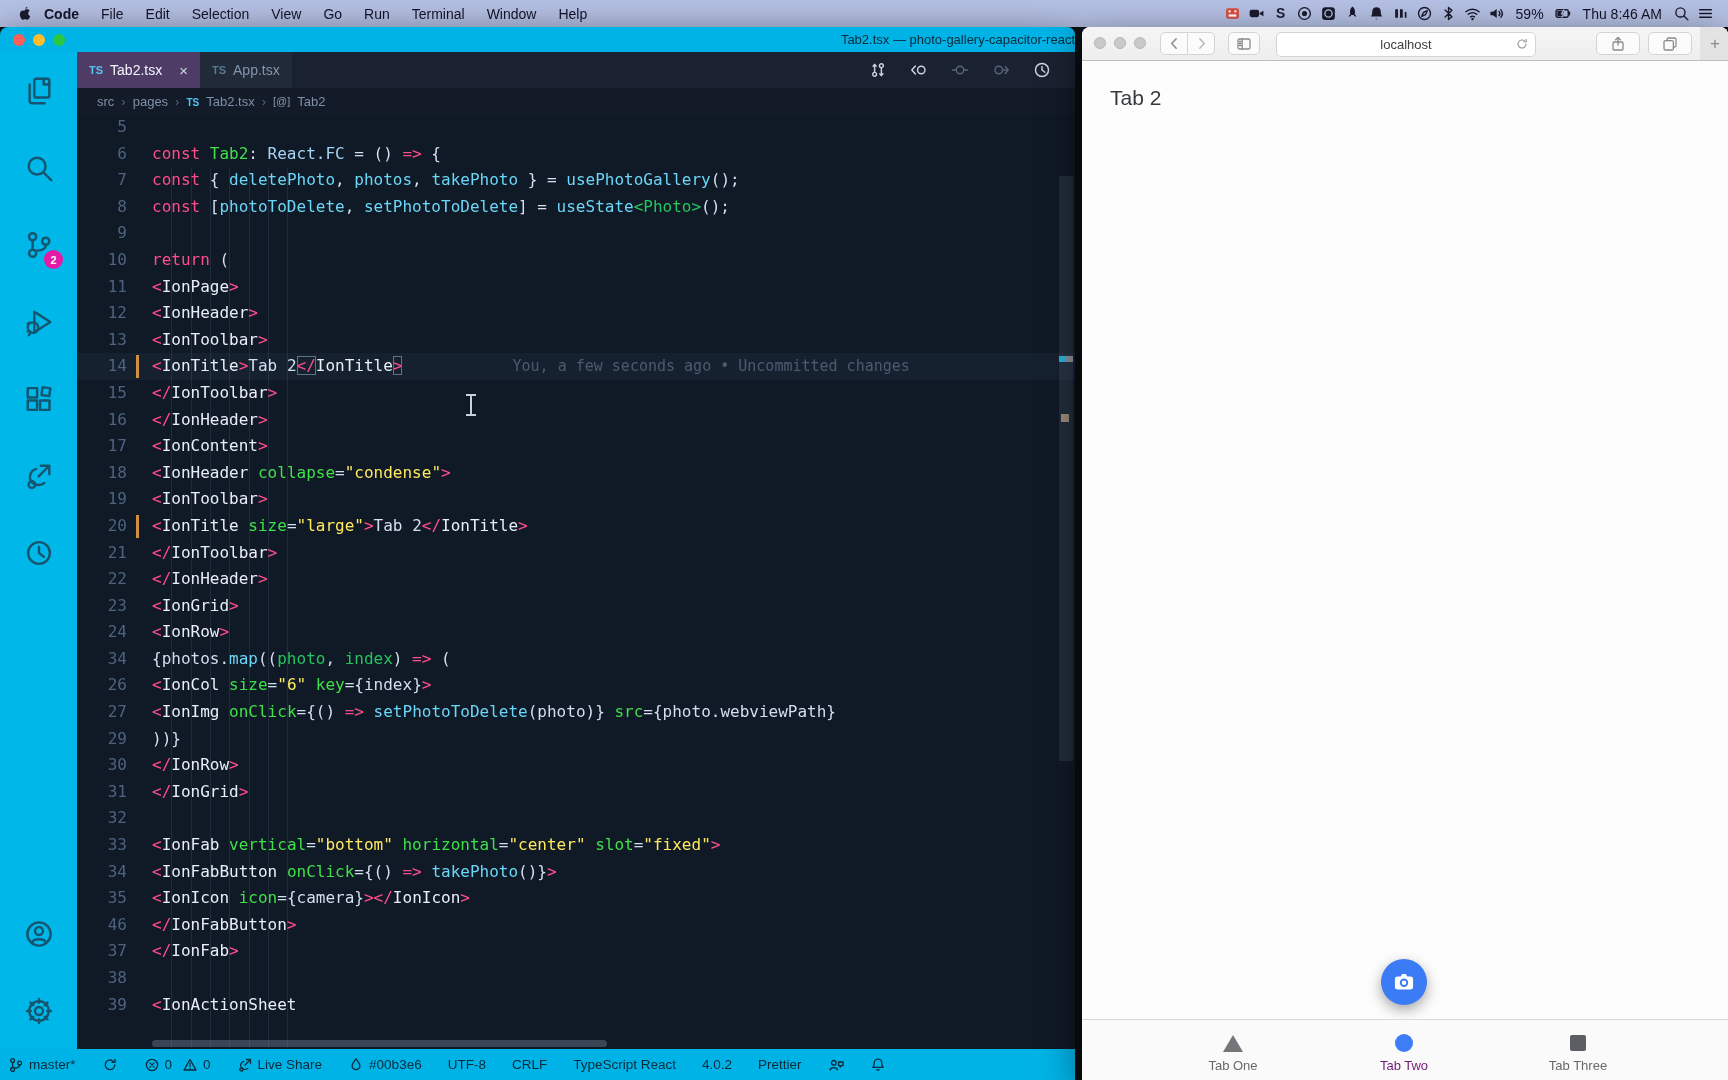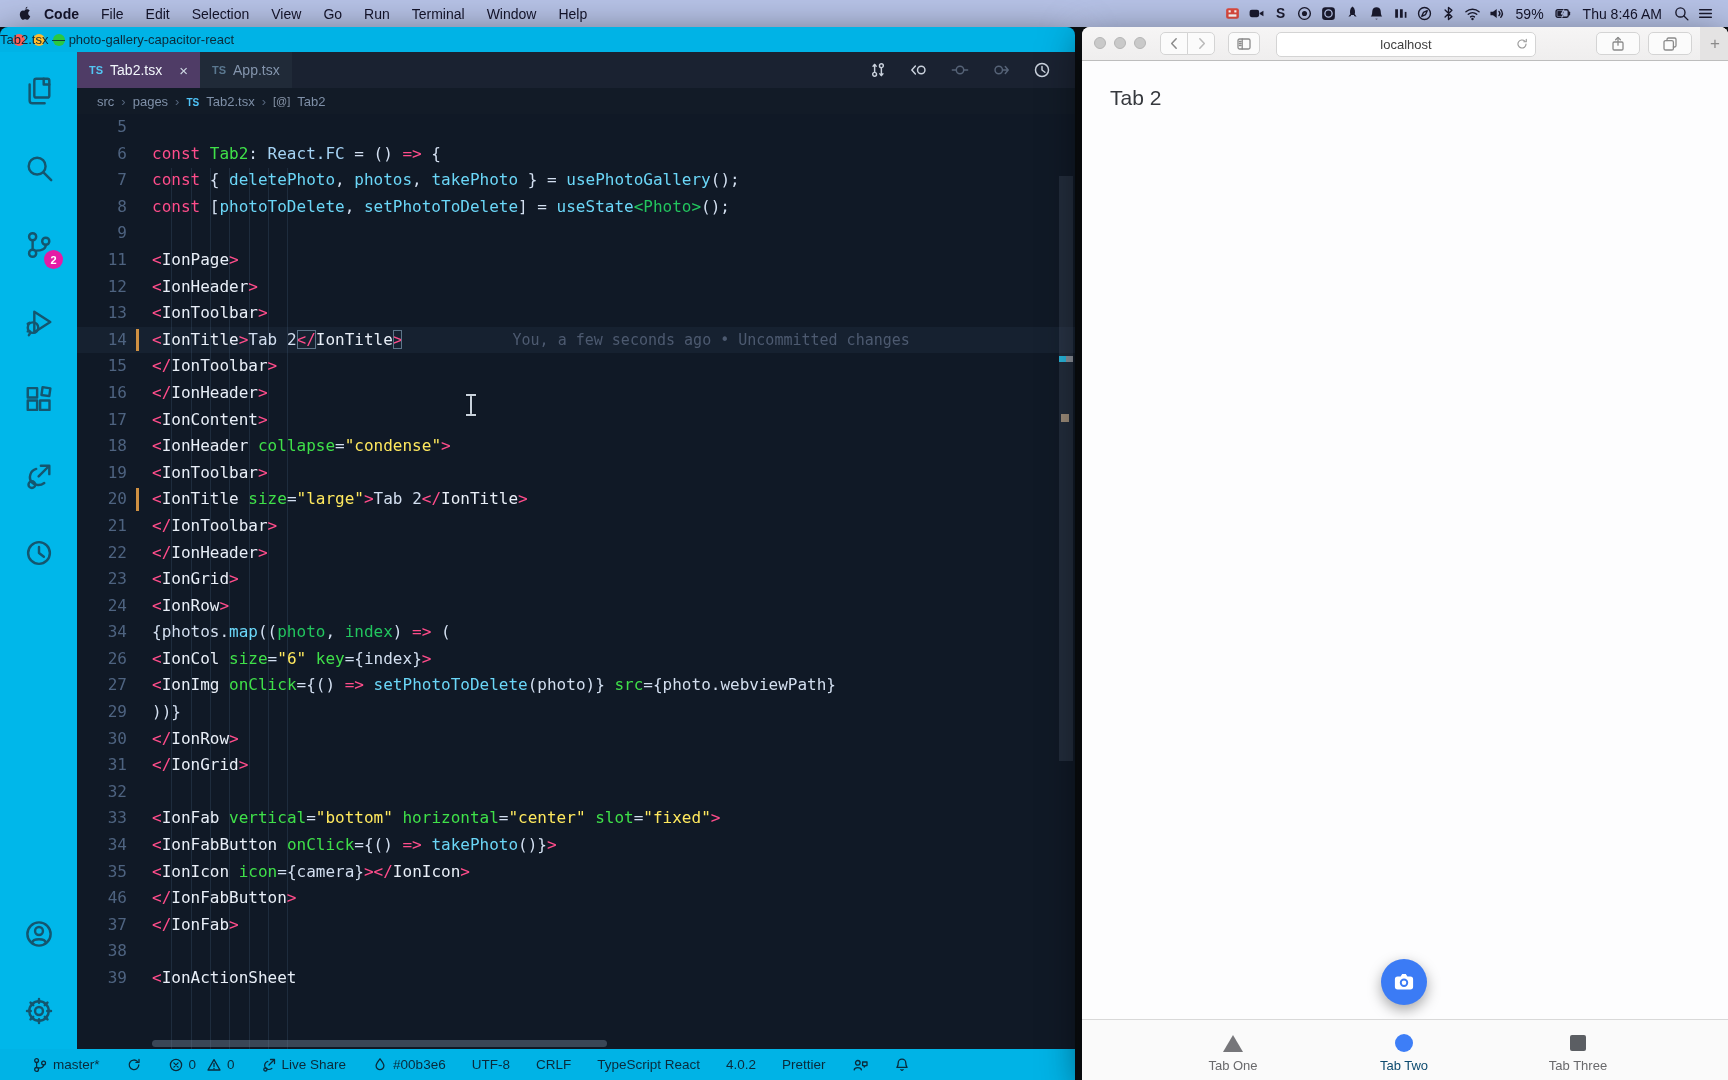--- a/index.html
+++ b/index.html
@@ -11,21 +11,21 @@
   .mb-item{padding:0 11px;white-space:nowrap;}
   .mb-item.bold{font-weight:700;}
   #mb-right{margin-left:auto;display:flex;align-items:center;gap:7px;padding-right:14px;}
   .mb-ic{width:17px;height:17px;display:flex;align-items:center;justify-content:center;color:#1a1a2e;}
   .mb-text{white-space:nowrap;padding:0 4px;}
   
   #vscode{position:absolute;left:0;top:27px;width:1075px;height:1053px;border-radius:8px 8px 0 0;overflow:hidden;background:#101926;box-shadow:0 10px 40px rgba(0,0,0,.6);}
   #vs-titlebar{position:absolute;left:0;top:0;width:100%;height:25px;background:#00b3e6;display:flex;align-items:center;}
   .traffic{display:flex;gap:8px;padding-left:13px;}
   .dot{width:12px;height:12px;border-radius:50%;}
-  #vs-title{position:absolute;left:0;right:0;text-align:left;font-size:13px;color:#0b2a3a;font-weight:500;}
+  #vs-title{position:absolute;left:0;right:0;text-align:right;font-size:13px;color:#0b2a3a;font-weight:500;}
   #activitybar{position:absolute;left:0;top:25px;width:77px;bottom:31px;background:#00b7ea;}
   .act-item{position:relative;width:77px;height:77px;display:flex;align-items:center;justify-content:center;color:#14566f;}
   .act-badge{position:absolute;right:14px;bottom:14px;width:19px;height:19px;border-radius:50%;background:#e51ba5;color:#fff;font-size:11px;font-weight:700;display:flex;align-items:center;justify-content:center;}
   #act-bottom{position:absolute;left:0;bottom:0;}
   
   #vs-tabs{position:absolute;left:77px;top:25px;right:0;height:36px;background:#1a2231;display:flex;}
   .vtab{display:flex;align-items:center;padding:0 12px;font-size:14px;gap:7px;}
   .vtab.active{background:#4f3c66;color:#f2f6fb;}
   .vtab.inactive{background:#202a38;color:#8495ad;}
   .ts-badge{font-size:11px;font-weight:700;}
@@ -47,38 +47,38 @@
   .row .mark{position:absolute;left:59px;top:2px;bottom:2px;width:3px;background:#cf9042;}
   .row.cur{background:rgba(110,140,180,0.07);}
   .tok.p{color:#ff4d8b}.tok.w{color:#d3dff0}.tok.c{color:#6bd7f8}.tok.g{color:#3fe049}
   .tok.y{color:#ffe95e}.tok.o{color:#22c55e}.tok.tg{color:#e9eff8}.tok.bl{color:#a6d4f5}
   .tok.bx{outline:1px solid #5d7488;outline-offset:-1px;}
   .blame{color:#4d5a70;margin-left:110px;font-size:15px;text-align:center;}
   #hscroll{position:absolute;left:75px;bottom:2px;width:455px;height:7px;border-radius:4px;background:rgba(130,145,165,0.38);}
   #vscroll{position:absolute;right:2px;top:62px;width:14px;height:585px;background:rgba(100,115,135,0.22);}
   .vdec{position:absolute;}
   
-  #vs-status{position:absolute;left:0;bottom:0;width:100%;height:31px;background:#00b3e6;display:flex;align-items:center;gap:26px;padding-left:32px;box-sizing:border-box;color:#0a2a3a;font-size:13.5px;}
+  #vs-status{position:absolute;left:0;bottom:0;width:100%;height:31px;background:#00b3e6;display:flex;align-items:center;gap:26px;padding-left:8px;box-sizing:border-box;color:#0a2a3a;font-size:13.5px;}
   .st-item{display:flex;align-items:center;gap:5px;white-space:nowrap;}
   .st-ic{width:16px;height:16px;}
   
   #safari{position:absolute;left:1082px;top:27px;width:646px;height:1053px;border-radius:8px 8px 0 0;overflow:hidden;background:#fdfdfe;box-shadow:0 10px 40px rgba(0,0,0,.55);}
   #sf-toolbar{position:absolute;left:0;top:0;width:100%;height:33px;background:linear-gradient(#f6f5f5,#efeeee);border-bottom:1px solid #bdbdbd;}
   .sf-dot{width:12px;height:12px;border-radius:50%;background:#c9c9c9;border:1px solid #b5b5b5;box-sizing:border-box;}
   #sf-traffic{position:absolute;left:12px;top:10px;display:flex;gap:8px;}
   .sf-btn{position:absolute;top:5px;height:23px;border:1px solid #d4d4d4;border-radius:5px;background:#fbfbfb;display:flex;align-items:center;justify-content:center;color:#8a8a8a;box-sizing:border-box;}
   #sf-url{position:absolute;left:194px;top:5px;width:258px;height:23px;border:1px solid #d4d4d4;border-radius:5px;background:#fff;display:flex;align-items:center;justify-content:center;font-size:13px;color:#3f3f3f;}
   #sf-reload{position:absolute;right:6px;top:4px;width:14px;height:14px;color:#9a9a9a;}
   #sf-page-title{position:absolute;left:28px;top:59px;font-size:21px;font-weight:500;color:#36393e;}
   #fab{position:absolute;left:299px;top:932px;width:46px;height:46px;border-radius:50%;background:#3b7bf5;display:flex;align-items:center;justify-content:center;box-shadow:0 5px 14px rgba(0,0,0,.35);}
   #ion-tabbar{position:absolute;left:0;top:992px;width:100%;height:61px;background:#fafafa;border-top:1px solid #d9d9d9;box-sizing:border-box;padding-left:38px;}
   .ion-tab{position:absolute;top:0;width:90px;margin-left:-45px;text-align:center;}
   .ion-tab .t-icon{height:24px;margin-top:11px;display:flex;align-items:center;justify-content:center;}
   .ion-tab .t-label{font-size:13px;margin-top:3px;color:#69696c;}
-  .ion-tab.active .t-label{color:#0c4a6e;}
+  .ion-tab.active .t-label{color:#701a75;}
   .shape-tri{width:0;height:0;border-left:10px solid transparent;border-right:10px solid transparent;border-bottom:17px solid #76767a;}
   .shape-cir{width:18px;height:18px;border-radius:50%;background:#3d7ef7;}
   .shape-sq{width:16px;height:16px;border-radius:2px;background:#5b5e63;}
   
   #ibeam{position:absolute;left:466px;top:394px;width:10px;height:22px;}
   #ibeam:before{content:"";position:absolute;left:4px;top:2px;bottom:2px;width:2px;background:#c9d2dc;box-shadow:0 0 1px #000;}
   #ibeam:after{content:"";position:absolute;left:0;right:0;top:0;height:2px;background:#c9d2dc;box-shadow:0 0 1px #000;}
   #ibeam .b{position:absolute;left:0;right:0;bottom:0;height:2px;background:#c9d2dc;box-shadow:0 0 1px #000;}
 </style>
 </head>
@@ -390,20 +390,21 @@
       <div id="code-rows">
           <div class="row">
             <span class="ln">5</span>
           </div>
           <div class="row"><span class="ln">6</span><span class="tok p">const </span><span class="tok g">Tab2</span><span class="tok w">: </span><span class="tok bl">React.FC</span><span class="tok w"> = () </span><span class="tok p">=&gt;</span><span class="tok w"> {</span></div>
           <div class="row"><span class="ln">7</span><span class="tok w">  </span><span class="tok p">const</span><span class="tok w"> { </span><span class="tok c">deletePhoto</span><span class="tok w">, </span><span class="tok c">photos</span><span class="tok w">, </span><span class="tok c">takePhoto</span><span class="tok w"> } = </span><span class="tok c">usePhotoGallery</span><span class="tok w">();</span></div>
           <div class="row"><span class="ln">8</span><span class="tok w">  </span><span class="tok p">const</span><span class="tok w"> [</span><span class="tok c">photoToDelete</span><span class="tok w">, </span><span class="tok c">setPhotoToDelete</span><span class="tok w">] = </span><span class="tok c">useState</span><span class="tok o">&lt;Photo&gt;</span><span class="tok w">();</span></div>
           <div class="row">
             <span class="ln">9</span>
           </div>
+          <div class="row"><span class="ln">10</span><span class="tok w">  </span><span class="tok p">return</span><span class="tok w"> (</span></div>
           <div class="row"><span class="ln">11</span><span class="tok w">    </span><span class="tok p">&lt;</span><span class="tok tg">IonPage</span><span class="tok p">&gt;</span></div>
           <div class="row"><span class="ln">12</span><span class="tok w">      </span><span class="tok p">&lt;</span><span class="tok tg">IonHeader</span><span class="tok p">&gt;</span></div>
           <div class="row"><span class="ln">13</span><span class="tok w">        </span><span class="tok p">&lt;</span><span class="tok tg">IonToolbar</span><span class="tok p">&gt;</span></div>
           <div class="row cur"><span class="ln">14</span><span class="mark"></span><span class="tok w">          </span><span class="tok p">&lt;</span><span class="tok tg">IonTitle</span><span class="tok p">&gt;</span><span class="tok w">Tab 2</span><span class="tok p bx">&lt;/</span><span class="tok tg">IonTitle</span><span class="tok p bx">&gt;</span><span class="blame">You, a few seconds ago • Uncommitted changes</span></div>
           <div class="row"><span class="ln">15</span><span class="tok w">        </span><span class="tok p">&lt;/</span><span class="tok tg">IonToolbar</span><span class="tok p">&gt;</span></div>
           <div class="row"><span class="ln">16</span><span class="tok w">      </span><span class="tok p">&lt;/</span><span class="tok tg">IonHeader</span><span class="tok p">&gt;</span></div>
           <div class="row"><span class="ln">17</span><span class="tok w">      </span><span class="tok p">&lt;</span><span class="tok tg">IonContent</span><span class="tok p">&gt;</span></div>
           <div class="row"><span class="ln">18</span><span class="tok w">        </span><span class="tok p">&lt;</span><span class="tok tg">IonHeader</span><span class="tok w"> </span><span class="tok g">collapse</span><span class="tok w">=</span><span class="tok y">"condense"</span><span class="tok p">&gt;</span></div>
           <div class="row"><span class="ln">19</span><span class="tok w">          </span><span class="tok p">&lt;</span><span class="tok tg">IonToolbar</span><span class="tok p">&gt;</span></div>
           <div class="row"><span class="ln">20</span><span class="mark"></span><span class="tok w">            </span><span class="tok p">&lt;</span><span class="tok tg">IonTitle</span><span class="tok w"> </span><span class="tok g">size</span><span class="tok w">=</span><span class="tok y">"large"</span><span class="tok p">&gt;</span><span class="tok w">Tab 2</span><span class="tok p">&lt;/</span><span class="tok tg">IonTitle</span><span class="tok p">&gt;</span></div>

